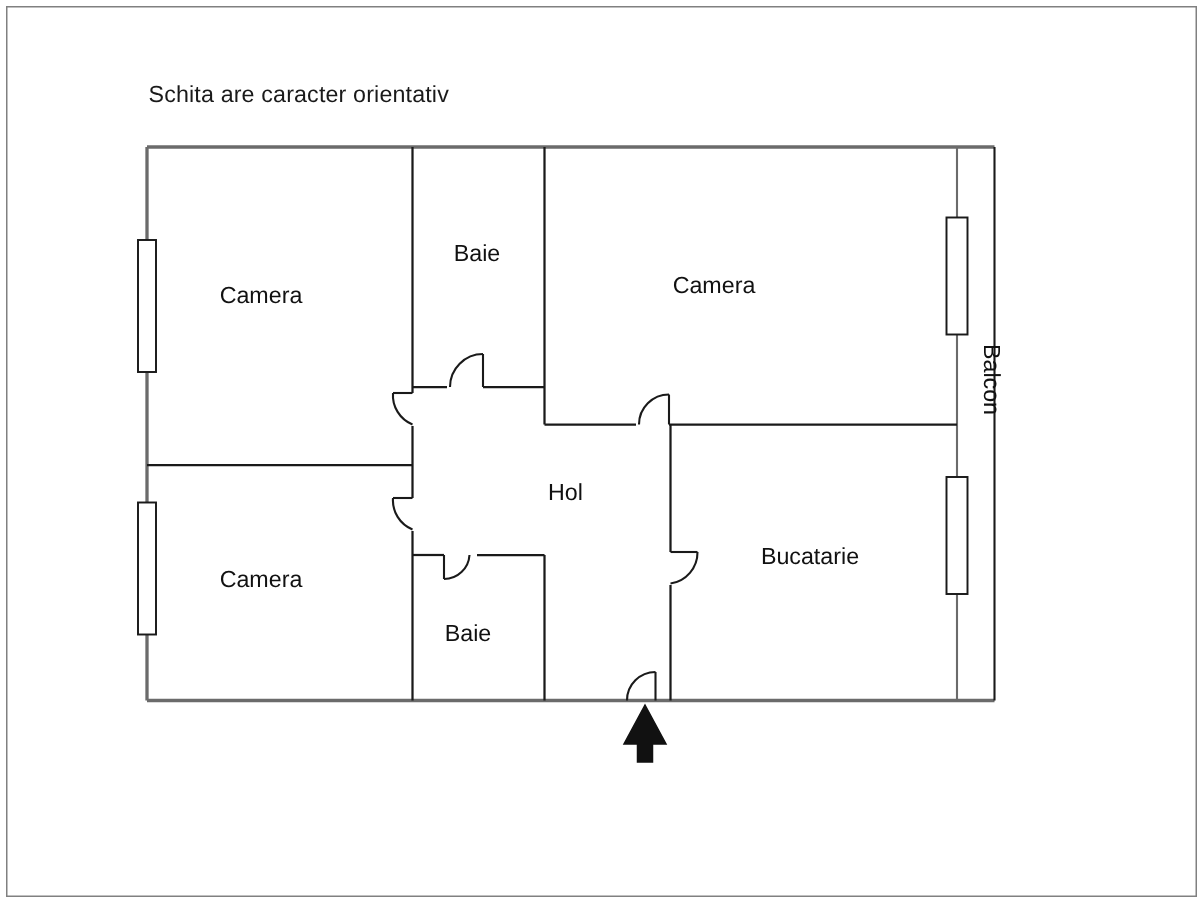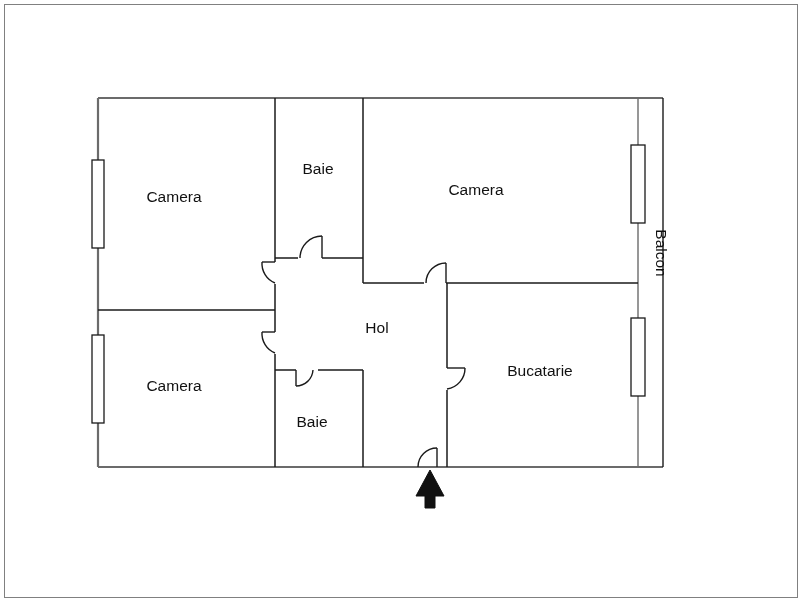--- a/index.html
+++ b/index.html
@@ -49,20 +49,21 @@
     fill: #111111;
   }
 </style>
 </head>
 <body>
 
 <div id="page">
 
   <div id="page-border"></div>
 
+  <div id="plan-title">Schita are caracter orientativ</div>
 
   <svg id="floorplan-svg" width="802" height="602">
 
     <g>
 
       <line x1="98" y1="98" x2="663" y2="98" stroke="#6b6b6b" stroke-width="2.2"></line>
 
       <line x1="98" y1="98" x2="98" y2="467" stroke="#6b6b6b" stroke-width="2.2"></line>
 
       <line x1="98" y1="467" x2="663" y2="467" stroke="#6b6b6b" stroke-width="2.2"></line>

